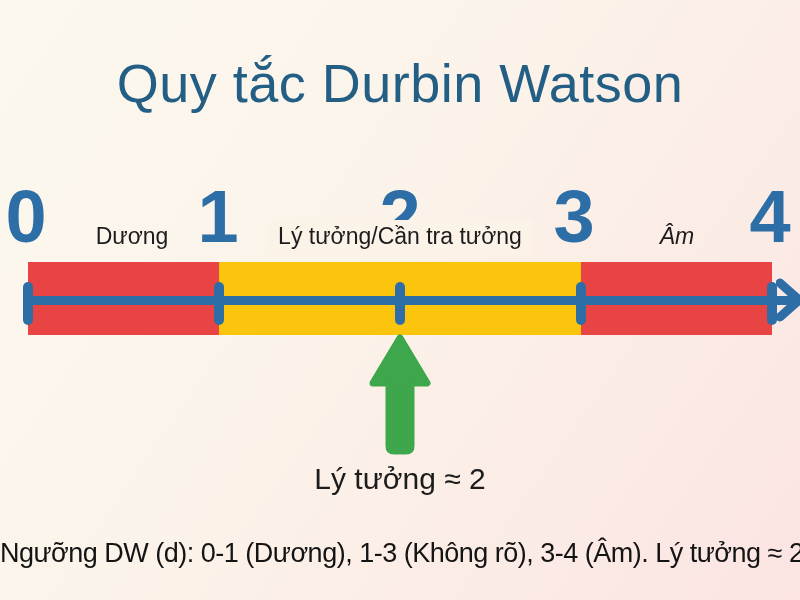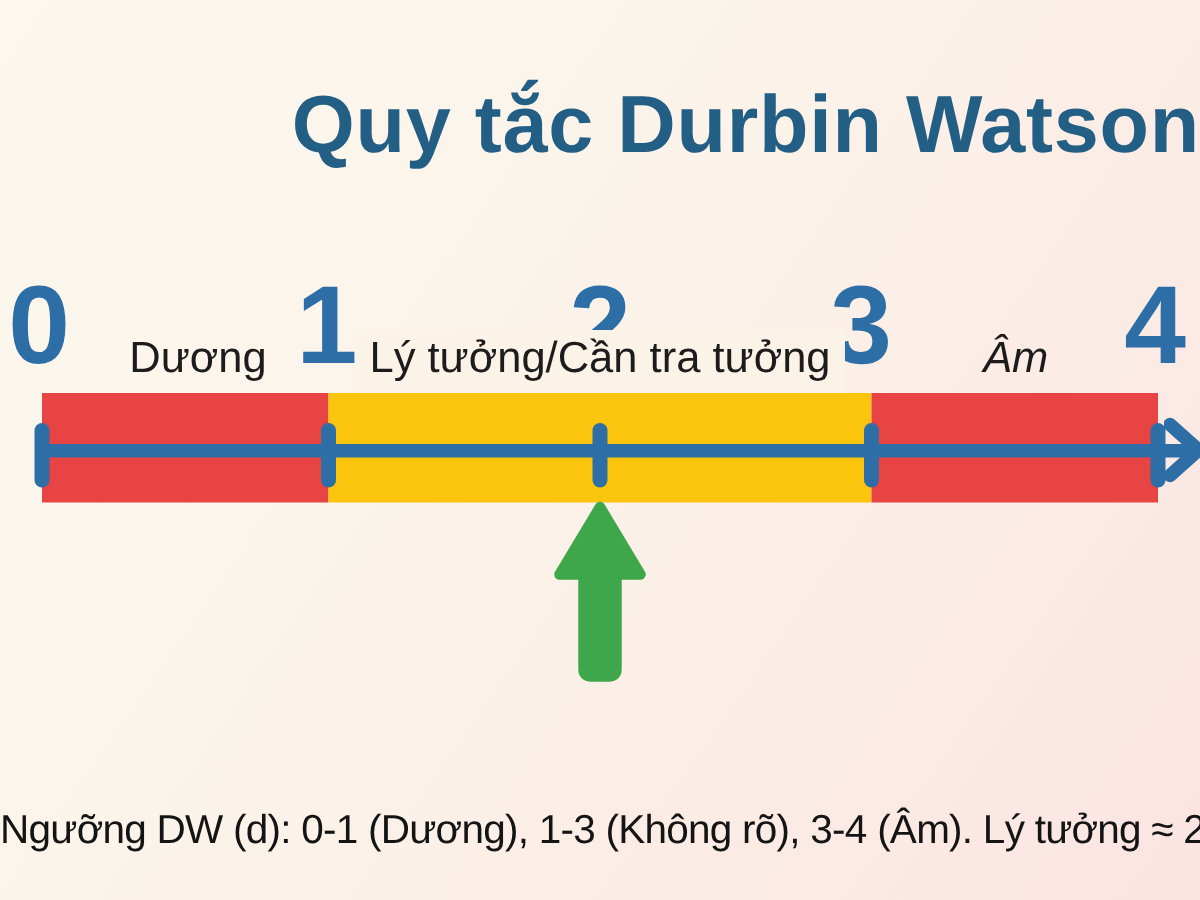--- a/index.html
+++ b/index.html
@@ -15,23 +15,23 @@
     width: 800px;
     height: 600px;
     background: linear-gradient(125deg, #fcf8ee 0%, #fbf3e9 45%, #fbe4e2 100%);
   }
   .title {
     position: absolute;
     top: 52px;
     left: 0;
     width: 800px;
     margin: 0;
-    text-align: right;
+    text-align: center;
     font-size: 54px;
-    font-weight: 700;
+    font-weight: 400;
     letter-spacing: 0.5px;
     color: #235e85;
   }
   .axis-number {
     position: absolute;
     top: 180px;
     transform: translateX(-50%);
     font-size: 74px;
     line-height: 1;
     font-weight: 600;
@@ -40,21 +40,21 @@
   }
   .n0 { left: 26px; }
   .n1 { left: 218px; }
   .n2 { left: 400px; }
   .n3 { left: 574px; }
   .n4 { left: 770px; }
   .seg-label {
     position: absolute;
     top: 224px;
     transform: translateX(-50%);
-    font-size: 29px;
+    font-size: 23px;
     line-height: 1.1;
     color: #1c1c1c;
     white-space: nowrap;
     z-index: 2;
   }
   .l-pos { left: 132px; }
   .l-ideal {
     left: 400px;
     top: 220px;
     background: #fbf2e8;
@@ -163,16 +163,17 @@
 
     <svg class="axis-arrowhead" width="28" height="44" viewBox="0 0 28 44">
       <polyline points="4,5 23,22 4,39" fill="none" stroke="#2e6ea6" stroke-width="9" stroke-linecap="round" stroke-linejoin="round"></polyline>
     </svg>
   </div>
 
   <svg class="ideal-arrow" width="64" height="122" viewBox="0 0 64 122">
     <path d="M32 4 L59 49 L43 49 L43 112 Q43 117 38 117 L26 117 Q21 117 21 112 L21 49 L5 49 Z" fill="#3ea64b" stroke="#3ea64b" stroke-width="7" stroke-linejoin="round" stroke-linecap="round"></path>
   </svg>
 
+  <div class="pointer-label">Lý tưởng ≈ 2</div>
 
   <div class="footer-note">Ngưỡng DW (d): 0-1 (Dương), 1-3 (Không rõ), 3-4 (Âm). Lý tưởng ≈ 2.</div>
 
 </div>
 
 </body></html>

